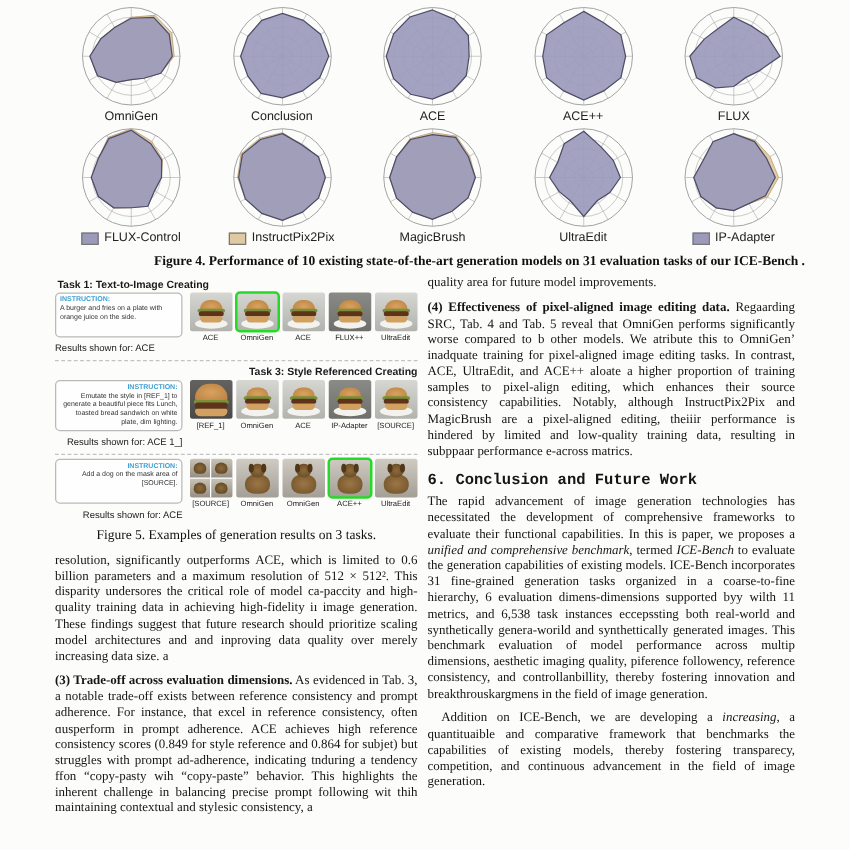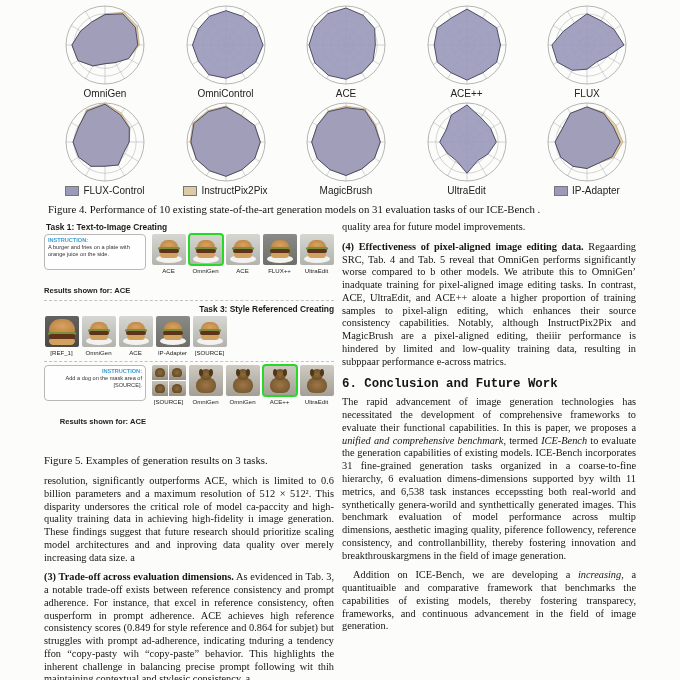--- a/index.html
+++ b/index.html
@@ -13,21 +13,21 @@
   .fig4{position:absolute;left:48px;top:2px;width:596px;}
   .chart-row{display:flex;justify-content:space-between;}
   .chart-cell{width:114px;display:flex;flex-direction:column;align-items:center;}
   .chart-cell svg{display:block;}
   .chart-label{
     font-family:"Liberation Sans", sans-serif;font-size:10px;color:#222;
     display:flex;align-items:center;gap:4px;margin-top:0px;white-space:nowrap;
   }
   .swatch{width:12px;height:8px;display:inline-block;border:0.5px solid #777;}
   .fig-caption{
-    font-size:10.8px;text-align:left;margin-top:7px;color:#111;
+    font-size:10.8px;text-align:right;margin-top:7px;color:#111;font-weight:bold;
   }
 
   
   .columns{position:absolute;top:221px;left:44px;display:flex;gap:8px;}
   .col-left{width:290px;}
   .col-right{width:294px;}
   .body-par{
     font-size:10.35px;line-height:1.235;text-align:justify;margin:0 0 7px 0;
   }
   .body-par b{letter-spacing:0;}
@@ -42,21 +42,21 @@
   .task-block + .task-block{border-top:1px dashed #c2c2c2;margin-top:3px;padding-top:3px;text-align:right;}
   .task-title{font-size:8.4px;font-weight:bold;color:#1b1b1b;margin:0 0 2px 2px;}
   .task-row{display:flex;gap:5px;}
   .task-left{width:102px;flex:none;}
   .instr-box{
     border:0.8px solid #b9b9b9;border-radius:4px;background:#fefefe;
     padding:2px 3px;min-height:30px;
   }
   .instr-label{font-size:5.6px;font-weight:bold;color:#3f9fd4;margin:0;}
   .instr-text{font-size:5.6px;line-height:1.25;color:#333;margin:1px 0 0 0;}
-  .results-line{font-size:7.6px;color:#222;margin-top:16px;font-weight:bold;}
+  .results-line{font-size:7.6px;color:#222;margin-top:4px;font-weight:normal;}
   .thumb-strip{display:flex;gap:2px;flex:1;}
   .thumb-item{width:35px;display:flex;flex-direction:column;align-items:center;}
   .thumb{
     width:34px;height:31px;border-radius:2px;position:relative;overflow:hidden;
     background:linear-gradient(#d6d6d2,#b3b3ae);flex:none;box-sizing:border-box;
   }
   .thumb.hl{outline:2.6px solid #27d927;outline-offset:-1px;border-radius:3px;}
   .thumb-label{font-size:6.1px;color:#222;margin-top:2px;white-space:nowrap;}
   
   .t-bgdark{background:linear-gradient(#8a8a86,#6e6e6a);}
@@ -72,22 +72,22 @@
   .big .patty{left:4px;top:18px;width:26px;height:5px;}
   .big .bun-bottom{left:4px;top:23px;width:26px;height:6px;}
   .dog-body{position:absolute;left:7px;top:12px;width:20px;height:16px;background:radial-gradient(#9b7647,#6f5026);border-radius:50% 50% 40% 40%;}
   .dog-head{position:absolute;left:11px;top:4px;width:12px;height:11px;background:radial-gradient(#8e6a3c,#5f441f);border-radius:50%;}
   .dog-ear-l,.dog-ear-r{position:absolute;top:4px;width:4px;height:7px;background:#4f3718;border-radius:50%;}
   .dog-ear-l{left:10px;} .dog-ear-r{left:20px;}
   .collage{position:absolute;inset:0;display:grid;grid-template-columns:1fr 1fr;grid-template-rows:1fr 1fr;gap:1px;background:#fff;}
   .collage > div{position:relative;background:linear-gradient(#c9c2b6,#958e82);}
   .mini-dog{position:absolute;left:20%;top:20%;width:60%;height:60%;background:radial-gradient(#8e6a3c,#55401e);border-radius:50% 50% 40% 40%;}
   .fig5-caption{
-    font-family:"Liberation Serif", serif;font-size:10.8px;
-    margin:26px 0 9px 0;color:#111;
+    font-family:"Liberation Serif", serif;font-size:10.8px;text-align:center;
+    margin:4px 0 9px 0;color:#111;
   }
 </style>
 </head>
 <body>
 
 <div class="page">
 
   <div class="fig4">
     <div id="fig4-rows">
         <div class="chart-row">
@@ -132,21 +132,21 @@
               <line x1="43" y1="43" x2="62.5" y2="76.8" stroke="#a3a3a3" stroke-width="0.45"></line>
               <line x1="43" y1="43" x2="43.0" y2="82.0" stroke="#a3a3a3" stroke-width="0.45"></line>
               <line x1="43" y1="43" x2="23.5" y2="76.8" stroke="#a3a3a3" stroke-width="0.45"></line>
               <line x1="43" y1="43" x2="9.2" y2="62.5" stroke="#a3a3a3" stroke-width="0.45"></line>
               <line x1="43" y1="43" x2="4.0" y2="43.0" stroke="#a3a3a3" stroke-width="0.45"></line>
               <line x1="43" y1="43" x2="9.2" y2="23.5" stroke="#a3a3a3" stroke-width="0.45"></line>
               <line x1="43" y1="43" x2="23.5" y2="9.2" stroke="#a3a3a3" stroke-width="0.45"></line>
               <polygon points="43.0,8.7 59.6,14.3 73.4,25.4 80.0,43.0 72.7,60.2 59.0,70.7 43.0,76.2 25.8,72.7 15.3,59.0 9.5,43.0 15.3,27.0 26.4,14.3" fill="#9b9abb" fill-opacity="0.92" stroke="#4e4d68" stroke-width="1"></polygon>
             </svg>
             <div class="chart-label">
-              <span>OmniControl</span>
+              <span>Conclusion</span>
             </div>
           </div>
           <div class="chart-cell">
             <svg width="86" height="86">
               <circle cx="43" cy="43" r="7.8" fill="none" stroke="#a3a3a3" stroke-width="0.45"></circle>
               <circle cx="43" cy="43" r="15.6" fill="none" stroke="#a3a3a3" stroke-width="0.45"></circle>
               <circle cx="43" cy="43" r="23.4" fill="none" stroke="#a3a3a3" stroke-width="0.45"></circle>
               <circle cx="43" cy="43" r="31.2" fill="none" stroke="#a3a3a3" stroke-width="0.45"></circle>
               <circle cx="43" cy="43" r="39" fill="none" stroke="#a3a3a3" stroke-width="0.8"></circle>
               <line x1="43" y1="43" x2="43.0" y2="4.0" stroke="#a3a3a3" stroke-width="0.45"></line>
@@ -421,20 +421,27 @@
                       <div class="bun-bottom"></div>
                     </div>
                     <div class="thumb-label">UltraEdit</div>
                   </div>
                 </div>
               </div>
             </div>
             <div class="task-block">
               <div class="task-title">Task 3: Style Referenced Creating</div>
               <div class="task-row">
+                <div class="task-left">
+                  <div class="instr-box">
+                    <p class="instr-label">INSTRUCTION:</p>
+                    <p class="instr-text">Emutate the style in [REF_1] to generate a beautiful piece fits Lunch, toasted bread sandwich on white plate, dim lighting.</p>
+                  </div>
+                  <div class="results-line">Results shown for: ACE 1_]</div>
+                </div>
                 <div class="thumb-strip">
                   <div class="thumb-item">
                     <div class="thumb t-bgclose big">
                       <div class="bun-top"></div>
                       <div class="lettuce"></div>
                       <div class="patty"></div>
                       <div class="bun-bottom"></div>
                     </div>
                     <div class="thumb-label">[REF_1]</div>
                   </div>
@@ -554,17 +561,17 @@
       </div>
       <p class="body-par">resolution, significantly outperforms ACE, which is limited to 0.6 billion parameters and a maximum resolution of 512 × 512². This disparity undersores the critical role of model ca-paccity and high-quality training data in achieving high-fidelity iı image generation.  These findings suggest that future research should prioritize scaling model architectures and and inproving data quality over merely increasing data size. a</p>
       <p class="body-par"><b>(3) Trade-off across evaluation dimensions.</b><span> As evidenced in Tab. 3, a notable trade-off exists between reference consistency and prompt adherence. For instance, that excel in reference consistency, often ɑusperform in prompt adherence. ACE achieves high reference consistency scores (0.849 for style reference and 0.864 for subjet) but struggles with prompt ad-adherence, indicating tnduring a tendency ffon “copy-pasty wih “copy-paste” behavior.  This highlights the inherent challenge in balancing precise prompt following wit thih maintaining contextual and stylesic consistency, a</span></p>
     </div>
 
     <div class="col-right">
       <p class="body-par">quality area for future model improvements.</p>
       <p class="body-par"><b>(4) Effectiveness of pixel-aligned image editing data.</b><span> Regaarding SRC, Tab. 4 and Tab. 5 reveal that OmniGen performs significantly worse compared to b other models. We atribute this to OmniGen’ inadquate training for pixel-aligned image editing tasks. In contrast, ACE, UltraEdit, and ACE++ aloate a higher proportion of training samples to pixel-align editing, which enhances their source consistency capabilities.  Notably, although InstructPix2Pix and MagicBrush are a pixel-aligned editing, theiiir performance is hindered by limited and low-quality training data, resulting in  subppaar performance e-across matrics.</span></p>
       <div class="section-heading">6. Conclusion and Future Work</div>
       <p class="body-par"><span>The rapid advancement of image generation technologies has necessitated the development of comprehensive frameworks to evaluate their functional capabilities.  In this is paper, we proposes a </span><i>unified and comprehensive benchmark</i><span>, termed </span><i>ICE-Bench</i><span> to evaluate the generation capabilities of existing models. ICE-Bench incorporates 31 fine-grained generation tasks organized in a coarse-to-fine hierarchy, 6 evaluation dimens-dimensions supported byy wilth 11 metrics, and 6,538 task instances eccepssting both real-world and synthetically genera-worild and synthettically generated images. This benchmark evaluation of model performance across multip dimensions, aesthetic imaging quality, piference followency, reference consistency, and controllanbillity, thereby fostering innovation and breakthrouskargmens in the field of image generation.</span></p>
-      <p class="body-par indent"><span>Addition on ICE-Bench, we are developing a </span><i>increasing</i><span>, a quantituaible and comparative framework that benchmarks the capabilities of existing models, thereby fostering transparecy, frameworks, and continuous advancement in the field of image generation.</span></p>
+      <p class="body-par indent"><span>Addition on ICE-Bench, we are developing a </span><i>increasing</i><span>, a quantituaible and comparative framework that benchmarks the capabilities of existing models, thereby fostering transparecy, competition, and continuous advancement in the field of image generation.</span></p>
     </div>
 
   </div>
 </div>
 
 </body></html>

